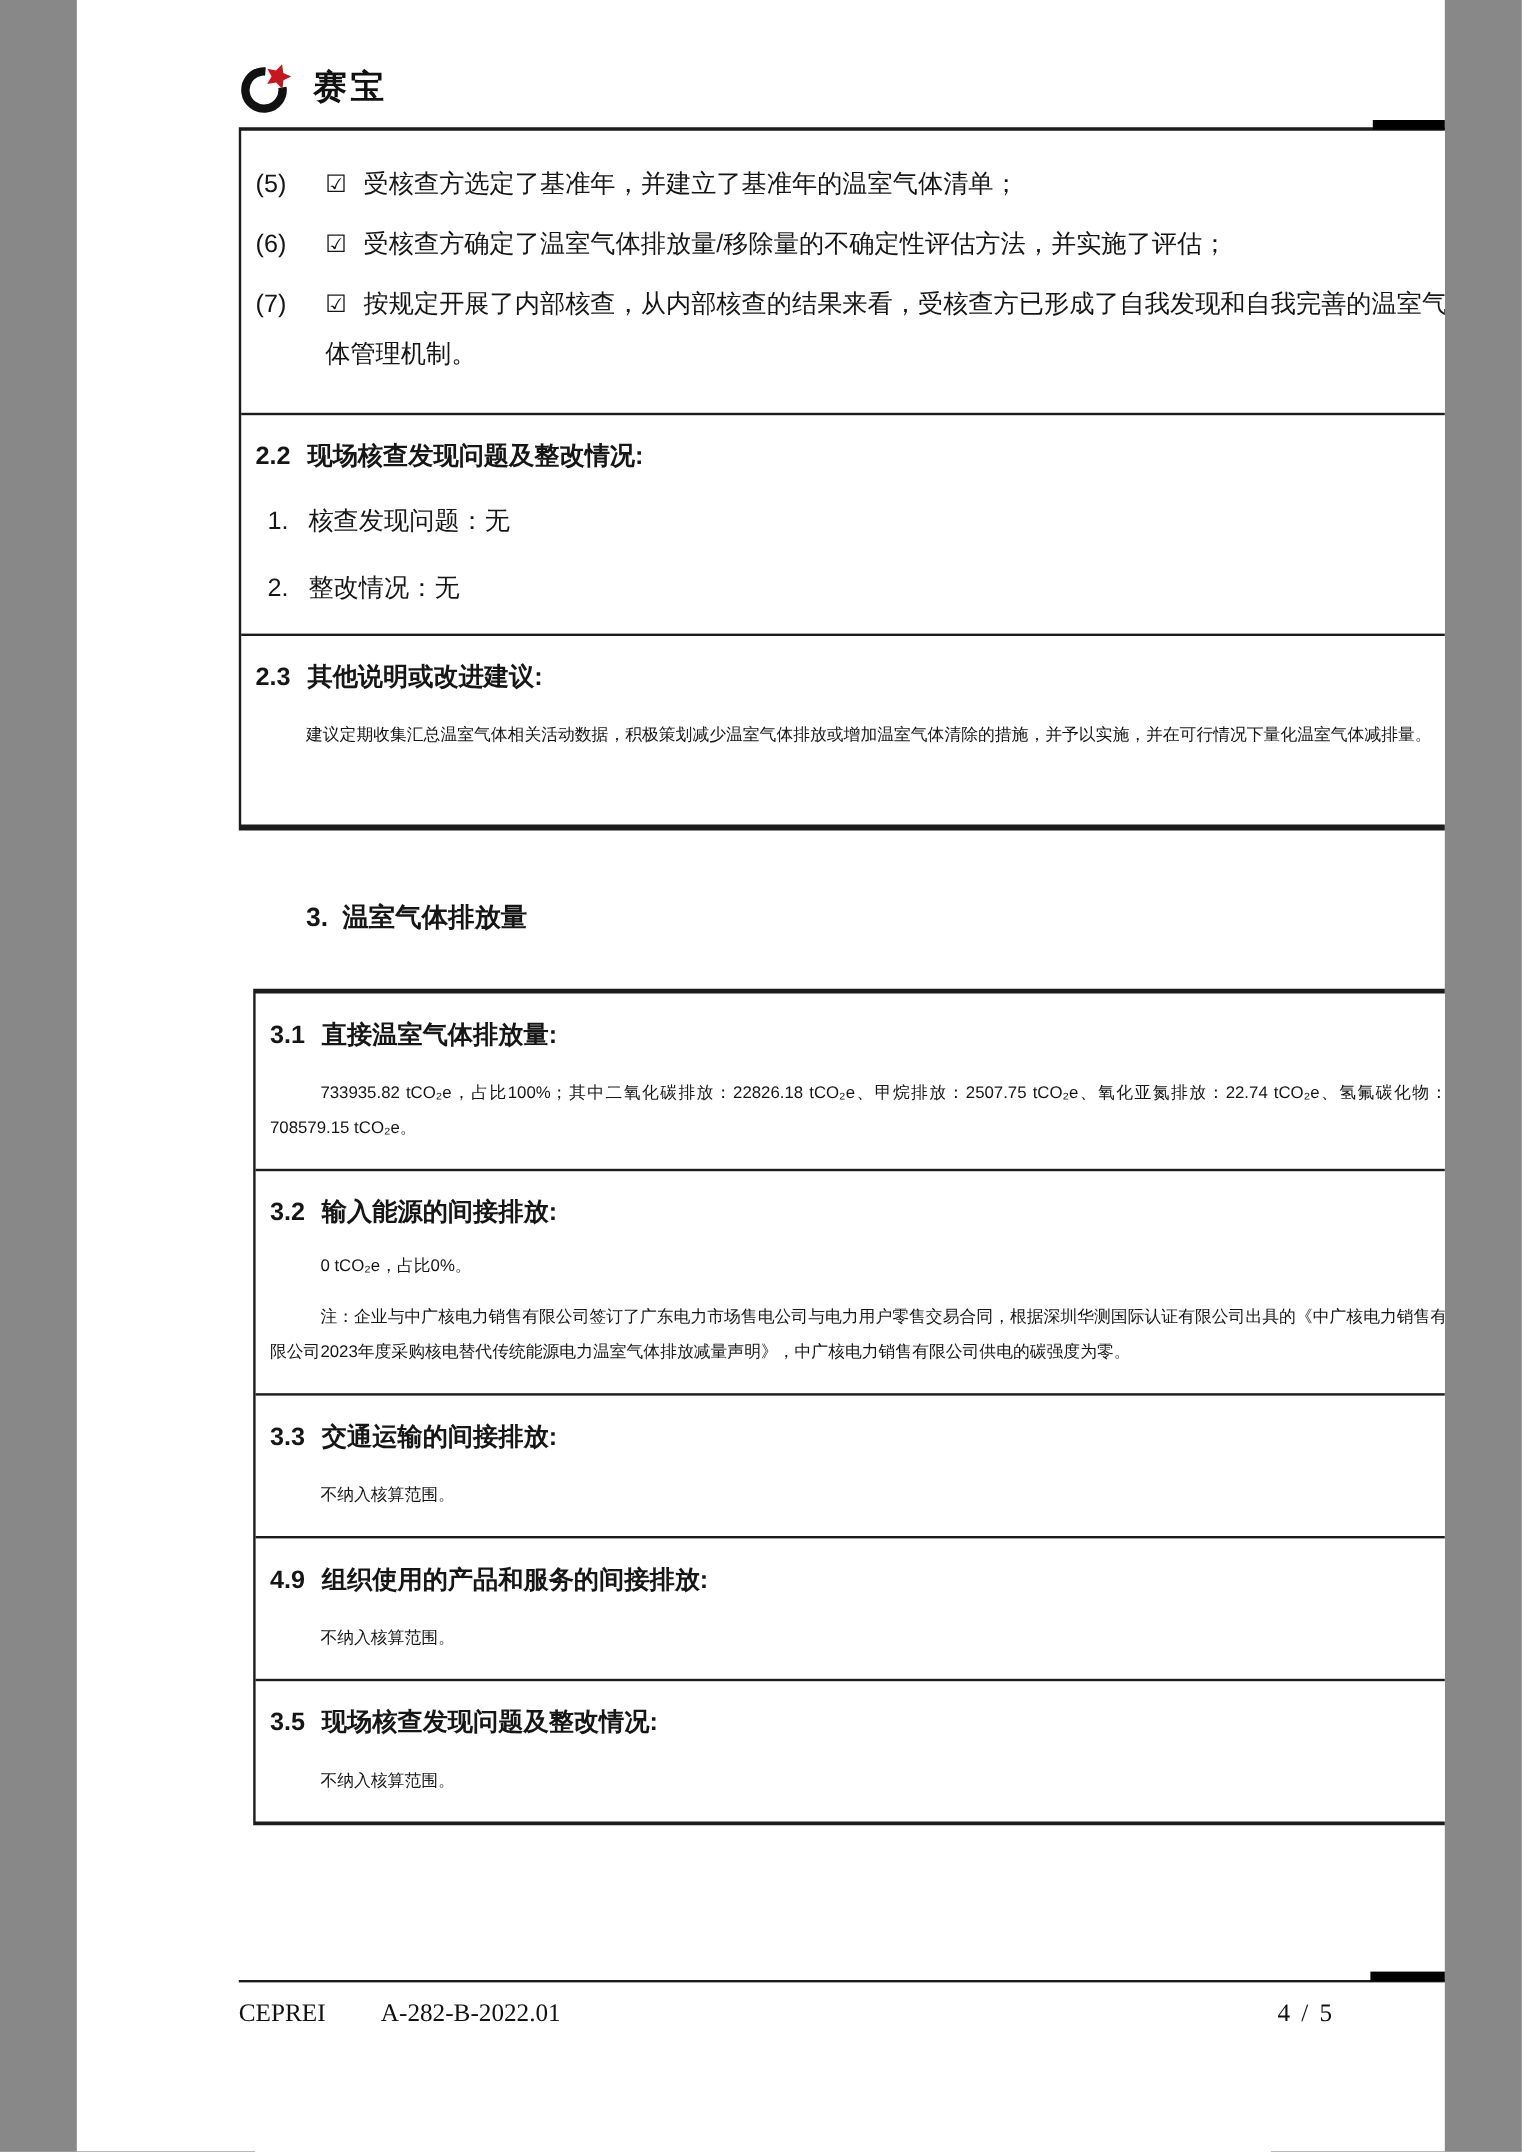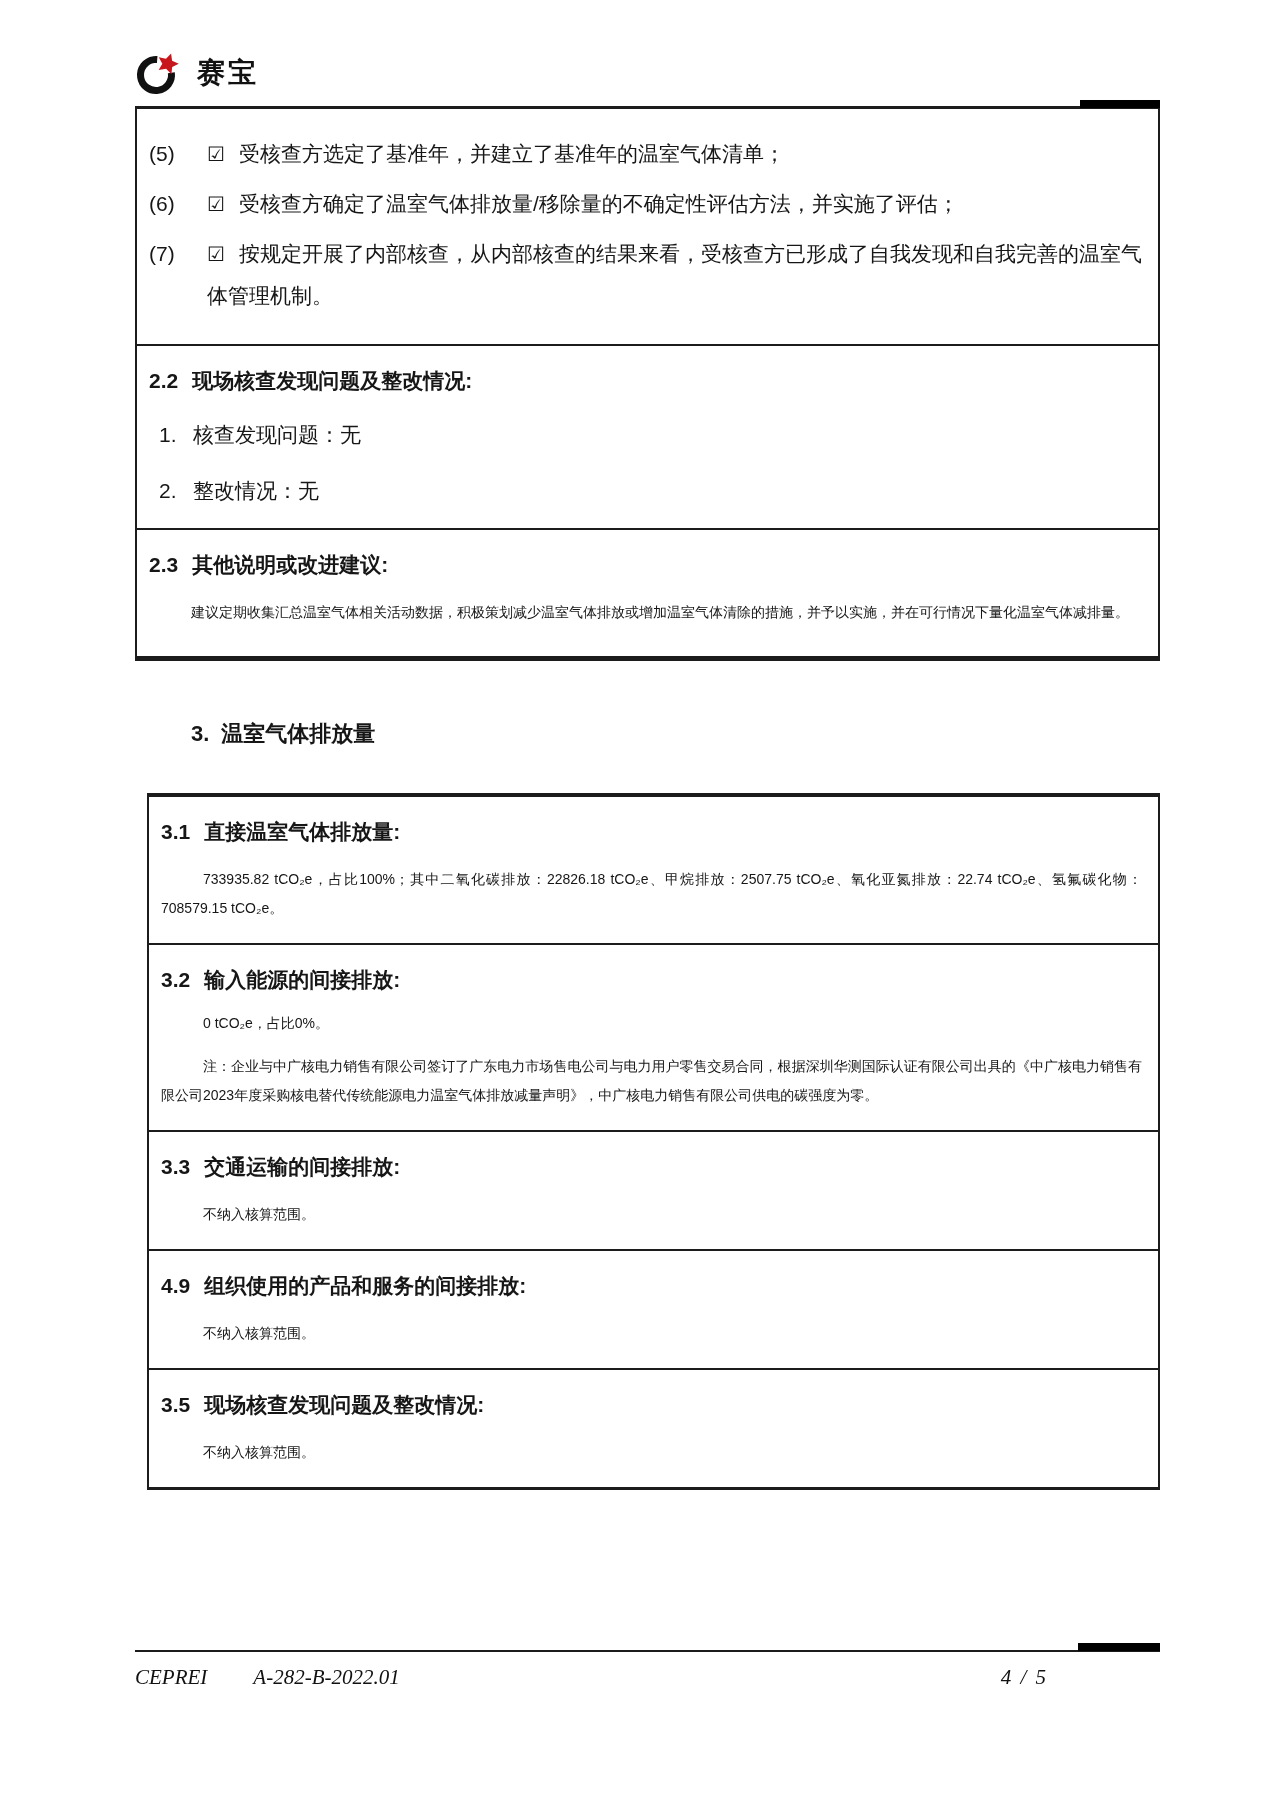--- a/index.html
+++ b/index.html
@@ -1,18 +1,18 @@
 <!DOCTYPE html>
 <html><head>
 <meta charset="utf-8">
 <style>
   html,body{margin:0;padding:0;background:#888;}
   .page{
     position:relative;
-    width:1268px;height:1793px;
+    width:1140px;height:1793px;
     background:#ffffff;
     font-family:"Liberation Sans",sans-serif;
     color:#161616;
     margin:0 auto;
     overflow:hidden;
   }
   .content{position:absolute;left:135px;top:50px;width:1025px;}
 
   
   .logo-row{display:flex;align-items:center;gap:16px;height:46px;margin-bottom:10px;}
@@ -39,28 +39,28 @@
 
   .h-row{font-size:21px;font-weight:bold;line-height:30px;margin-top:4px;}
   .h-num{margin-right:14px;}
 
   .para{font-size:14px;line-height:29px;text-indent:42px;margin-top:18px;text-align:justify;}
   .para-tight{margin-top:14px;}
 
   .sec3-heading{margin:58px 0 44px 56px;font-size:22px;font-weight:bold;}
   .sec3-heading .h-num{margin-right:12px;}
 
-  .cell-bottom-pad{padding-bottom:29px;}
+  .cell-bottom-pad{padding-bottom:60px;}
 
   
   .footer{position:absolute;left:135px;top:1650px;width:1025px;}
   .footer-rule{position:relative;height:2px;background:#1c1c1c;}
   .corner-bar2{position:absolute;right:0;top:-7px;width:82px;height:8px;background:#000;}
   .footer-row{display:flex;justify-content:space-between;align-items:baseline;margin-top:13px;
-    font-family:"Liberation Serif",serif;font-size:21px;color:#111;font-style:italic;}
+    font-family:"Liberation Serif",serif;font-size:21px;color:#111;}
   .footer-left{display:flex;gap:46px;}
   .page-num{margin-right:112px;letter-spacing:2px;}
 </style>
 </head>
 <body>
 
 <div class="page">
   <div class="content">
 
     <div class="logo-row">

